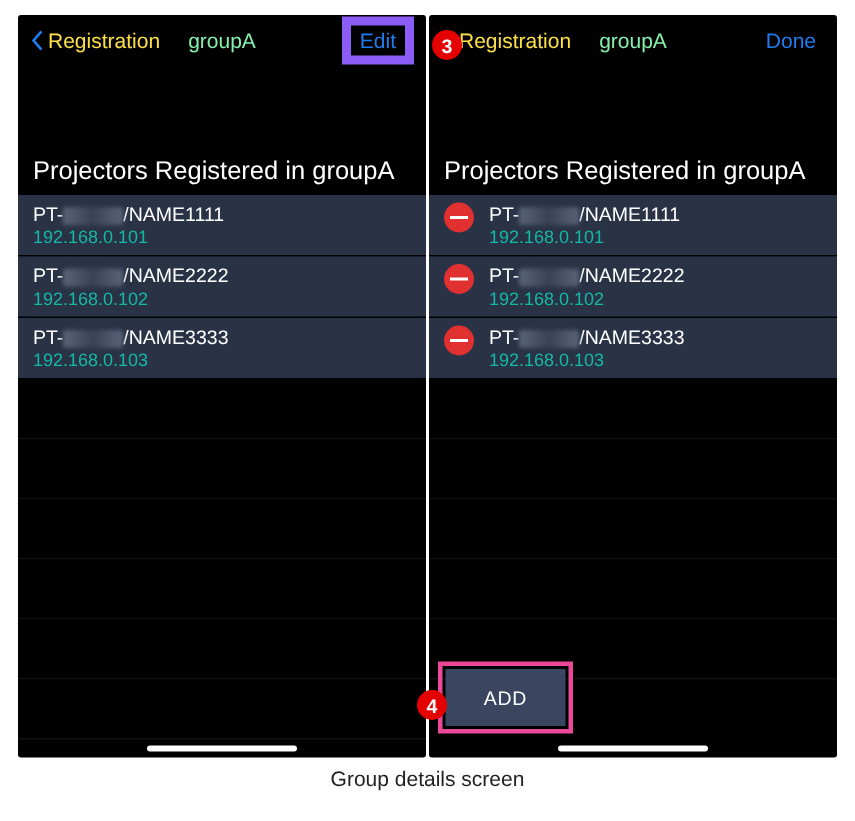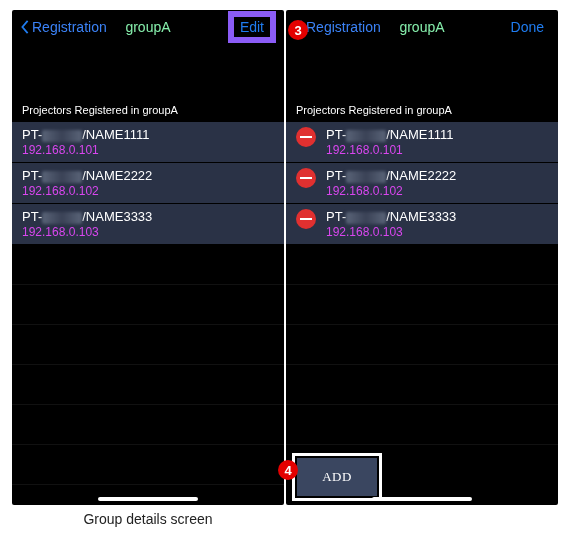--- a/index.html
+++ b/index.html
@@ -29,21 +29,21 @@
     display: flex;
     align-items: center;
     height: 34px;
     padding: 0 8px;
     color: #fff;
     position: relative;
   }
   .back {
     display: flex;
     align-items: center;
-    color: #3b82f6;
+    color: #fde047;
     font-size: 14px;
     gap: 2px;
   }
   .back svg { width: 10px; height: 14px; }
   .title {
     position: absolute;
     left: 50%;
     transform: translateX(-50%);
     color: #86efac;
     font-size: 14px;
@@ -54,21 +54,21 @@
     color: #1f7cf0;
     font-size: 14px;
     padding: 4px 6px;
   }
   .highlight-edit {
     border: 6px solid #8b5cf6;
     padding: 2px 6px;
   }
   .section-header {
     color: #fff;
-    font-size: 11px;
+    font-size: 17px;
     padding: 60px 10px 6px 10px;
     background: #000;
   }
   .row {
     background: #2a3246;
     border-bottom: 1px solid #000;
     padding: 5px 10px;
     display: flex;
     min-height: 40px;
   }
@@ -97,28 +97,27 @@
   .line1 { font-size: 13px; }
   .blur {
     display: inline-block;
     width: 40px;
     height: 12px;
     background: linear-gradient(90deg, #5a6478, #3a4256, #5a6478);
     filter: blur(1.5px);
     vertical-align: middle;
     border-radius: 2px;
   }
-  .line2 { font-size: 12px; color: #d946ef; }
+  .line2 { font-size: 12px; color: #14b8a6; }
   .add-wrap {
     position: absolute;
     left: 6px;
-    bottom: 4px;
-    border: 3px solid #ffffff;
+    bottom: 16px;
+    border: 3px solid #ec4899;
     padding: 2px;
-    font-family: Liberation Serif, serif;
   }
   .add-btn {
     background: #3a4660;
     color: #fff;
     width: 80px;
     height: 38px;
     display: flex;
     align-items: center;
     justify-content: center;
     font-size: 13px;
@@ -144,20 +143,21 @@
     display: flex;
     align-items: center;
     justify-content: center;
     font-size: 13px;
     font-weight: 600;
   }
   .captions {
     display: flex;
     gap: 2px;
     padding: 6px 12px 0 12px;
+    justify-content: center;
   }
   .caption {
     width: 272px;
     text-align: center;
     font-size: 14px;
     color: #222;
   }
 </style>
 </head>
 <body>

